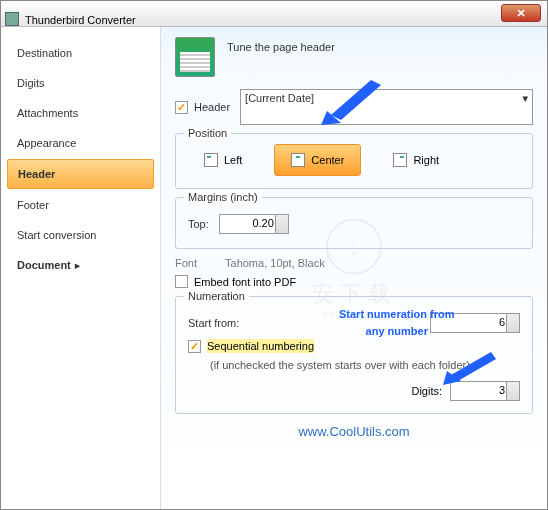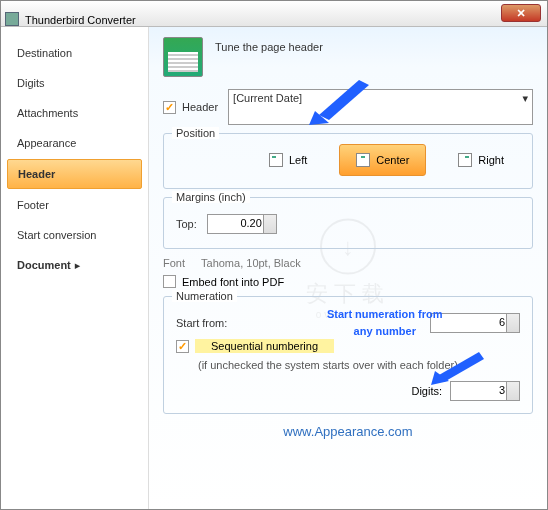--- a/index.html
+++ b/index.html
@@ -1,57 +1,57 @@
 <!DOCTYPE html>
 <html><head>
 <meta charset="utf-8">
 <style>
 *{box-sizing:border-box;margin:0;padding:0;font-family:Tahoma,Arial,sans-serif;font-size:11px}
 body{background:#e8e8e8;width:548px;height:510px;overflow:hidden;border:1px solid #888}
 .titlebar{background:linear-gradient(#fff,#e6e6e6);border-bottom:1px solid #bbb;height:26px;display:flex;align-items:flex-end;padding:0 4px;position:relative}
 .titlebar .icon{width:14px;height:14px;background:#7a9;margin-right:6px;border:1px solid #567}
 .titlebar .close{position:absolute;right:6px;top:3px;width:40px;height:18px;background:linear-gradient(#d96,#c43926);border:1px solid #933;border-radius:3px;color:#fff;display:flex;align-items:center;justify-content:center;font-size:11px;font-weight:bold}
 .main{display:flex;height:484px;background:#fff}
-.sidebar{width:148px;border-right:1px solid #ddd;padding:12px 6px;background:#fff}
+.sidebar{width:160px;border-right:1px solid #ddd;padding:12px 6px;background:#fff}
 .sidebar .item{padding:8px 10px;color:#333;cursor:pointer;margin-bottom:2px;border-radius:2px}
 .sidebar .item.active{background:linear-gradient(#ffd890,#ffb347);font-weight:bold;border:1px solid #f0a030}
 .sidebar .item .chev{margin-left:4px}
 .content{flex:1;padding:10px 14px 0 14px;background:linear-gradient(#eaf5ff,#f6fbff 40px,#fff);position:relative;overflow:hidden}
 .header-row{display:flex;align-items:flex-start;margin-bottom:12px}
 .header-icon{width:40px;height:40px;background:linear-gradient(#34a853,#2a7);border:1px solid #888;margin-right:12px;position:relative;border-radius:2px}
 .header-icon::after{content:"";position:absolute;left:4px;right:4px;top:14px;bottom:4px;background:repeating-linear-gradient(#fff,#fff 2px,#ccc 2px,#ccc 4px)}
 .tune-label{color:#333;margin-top:4px}
 .field-row{display:flex;align-items:center;margin:6px 0}
 .checkbox{width:13px;height:13px;border:1px solid #999;background:#fff;margin-right:6px;display:inline-flex;align-items:center;justify-content:center;color:#f90;font-size:11px;font-weight:bold}
 .checkbox.checked::before{content:"✓"}
 .label{margin-right:10px;color:#333}
 .dropdown{flex:1;height:36px;border:1px solid #999;background:#fff;padding:2px 18px 2px 4px;position:relative;color:#333}
 .dropdown::after{content:"▾";position:absolute;right:4px;top:2px;color:#333}
 .fieldset{border:1px solid #c0d0e0;border-radius:3px;margin:8px 0;padding:10px 12px 12px 12px;position:relative}
 .fieldset .legend{position:absolute;top:-7px;left:8px;background:#fff;padding:0 4px;color:#333;font-size:11px}
-.pos-group{display:flex;gap:16px;align-items:center;justify-content:flex-end}
+.pos-group{display:flex;gap:16px;align-items:center;justify-content:flex-start}
 .pos-btn{display:flex;align-items:center;gap:6px;padding:8px 16px;border-radius:3px;cursor:pointer}
 .pos-btn.active{background:linear-gradient(#ffd27a,#ff9f2e);border:1px solid #e8922e}
 .pos-icon{width:14px;height:14px;border:1px solid #888;background:#fff;position:relative}
 .pos-icon::before{content:"";position:absolute;left:2px;right:2px;height:2px;background:#4a8}
 .pos-icon.left::before{top:2px;right:6px}
 .pos-icon.center::before{top:2px;left:4px;right:4px}
 .pos-icon.right::before{top:2px;left:6px}
 .spinner{width:70px;height:20px;border:1px solid #999;background:#fff;padding:2px 14px 2px 4px;position:relative;text-align:right}
 .spinner::after{content:"";position:absolute;right:0;top:0;bottom:0;width:12px;border-left:1px solid #999;background:linear-gradient(#eee,#ddd)}
 .spinner .arrows{position:absolute;right:2px;top:0;font-size:7px;line-height:9px;color:#444}
-.font-row{color:#777;display:flex;gap:16px;margin:6px 0}
+.font-row{color:#777;display:flex;gap:28px;margin:6px 0}
 .embed-row{display:flex;align-items:center;margin:6px 0}
 .embed-check{width:13px;height:13px;border:1px solid #999;margin-right:6px;background:#fff}
 .note{color:#555;font-size:11px;margin-left:22px}
 .digits-row{display:flex;justify-content:flex-end;align-items:center;gap:8px;margin-top:10px}
 .footer-link{text-align:center;color:#3070c0;margin-top:10px;font-size:13px}
 .arrow-svg{position:absolute;pointer-events:none}
 .callout{position:absolute;color:#2060ff;font-size:14px;font-weight:bold;line-height:16px}
-.highlight{background:#fff3a0;padding:1px 16px}
+.highlight{background:#fff3a0;padding:1px 0}
 .watermark{position:absolute;left:50%;top:50%;transform:translate(-50%,-50%);opacity:0.12;pointer-events:none;text-align:center}
 .watermark .circ{width:56px;height:56px;border:2px solid #888;border-radius:50%;margin:0 auto 4px;position:relative}
 .watermark .circ::before{content:"↓";position:absolute;left:50%;top:50%;transform:translate(-50%,-50%);font-size:24px;color:#888}
 .watermark .txt{font-size:22px;letter-spacing:6px;color:#888}
 .watermark .sm{font-size:10px;color:#888;letter-spacing:3px}
 </style>
 </head>
 <body>
 
 <div class="titlebar">
@@ -146,21 +146,21 @@
       <div class="note">(if unchecked the system starts over with each folder)</div>
       <div class="digits-row">
         <span>Digits:</span>
         <div class="spinner">
           <span>3</span>
           <span class="arrows">▲<br>▼</span>
         </div>
       </div>
     </div>
 
-    <div class="footer-link">www.Appearance.com</div>
+    <div class="footer-link">www.CoolUtils.com</div>
 
     <svg class="arrow-svg" style="left:150px;top:48px" width="80" height="50">
       <polygon points="60,5 20,40 30,45 70,10" fill="#2060ff"></polygon>
       <polygon points="16,36 10,50 30,48" fill="#2060ff"></polygon>
     </svg>
     <svg class="arrow-svg" style="left:280px;top:320px" width="60" height="40">
       <polygon points="50,5 10,28 15,35 55,12" fill="#2060ff"></polygon>
       <polygon points="6,24 2,38 20,34" fill="#2060ff"></polygon>
     </svg>
     <div class="callout" style="left:178px;top:278px;text-align:center">

